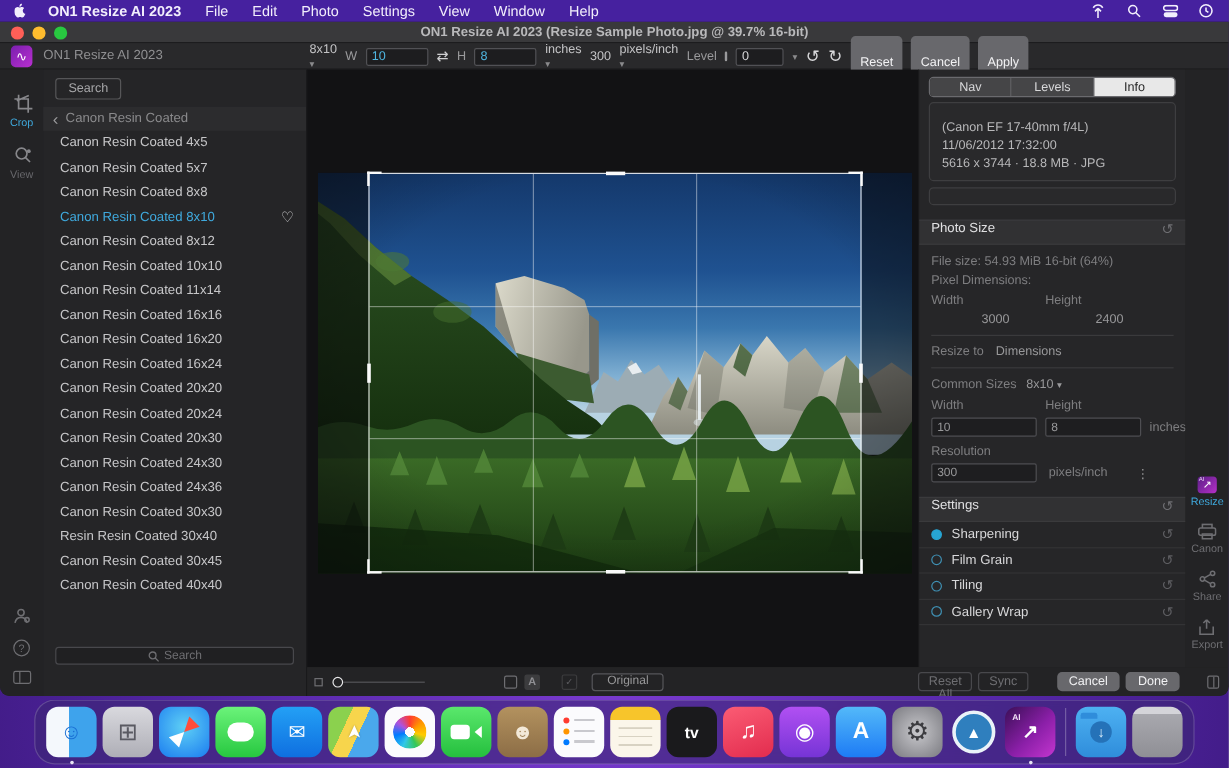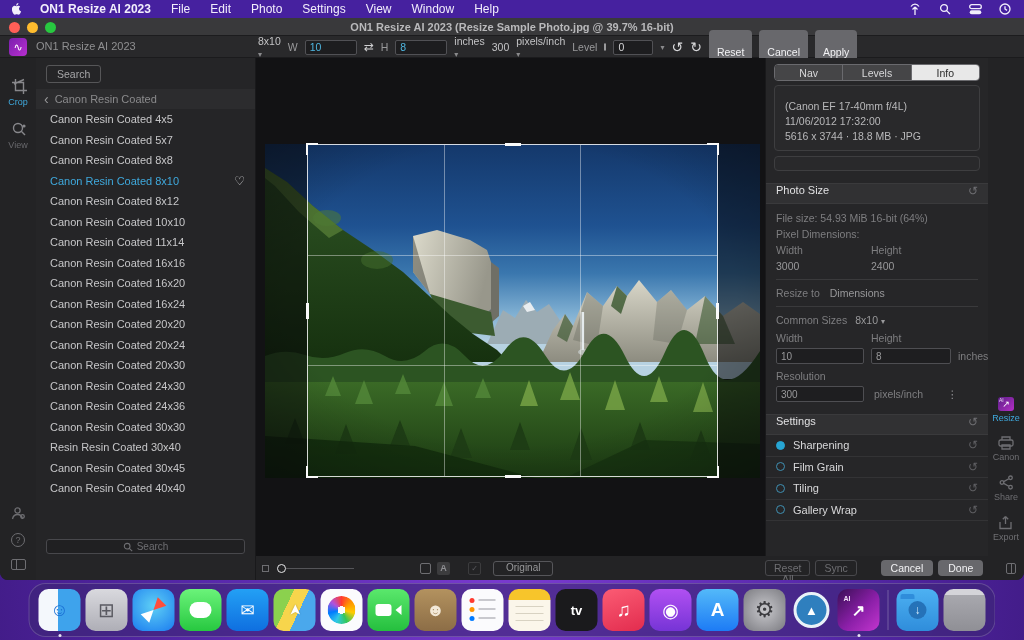--- a/index.html
+++ b/index.html
@@ -100,21 +100,21 @@
   .tab { flex:1; display:flex; align-items:center; justify-content:center; font-size:10.5px; color:#d8d8da; background:#454547; border-right:1px solid #6a6a6e; }
   .tab:last-child { border-right:none; }
   .tab.active { background:#e8e8e8; color:#2a2a2a; }
   .info-box { margin:4px 8px 0; height:66px; border:1px solid #3e3e40; border-radius:4px; background:#29292b; padding:13px 0 0 10px; color:#b8b8ba; line-height:1.45; }
   .empty-box { margin:5px 8px 0; height:15px; border:1px solid #3e3e40; border-radius:4px; background:#29292b; }
   .sec-hdr { margin-top:12px; height:21px; background:#313133; border-top:1px solid #3a3a3c; border-bottom:1px solid #3a3a3c; display:flex; align-items:flex-start; padding:0 10px; color:#e0e0e2; font-size:11px; }
   .sec-hdr .reset-ic { margin-left:auto; color:#6e6e72; font-size:12px; }
   .ps-body { padding:8px 10px 0; color:#7e7e80; }
   .ps-body .row { display:flex; margin-bottom:4px; }
   .ps-body .c1 { width:95px; } 
-  .ps-val { color:#98989a; }
+  .ps-val { color:#98989a;justify-content:center; }
   .ps-div { border:none; border-top:1px solid #3a3a3c; margin:7px 0; }
   .ps-input { height:16px; background:#1e1e20; border:1px solid #4e4e52; border-radius:2px; color:#98989a; font-size:10px; padding:0 4px; }
   .w88{width:88px;} .w80{width:80px;}
   .caret { color:#9a9a9c; font-size:8px; }
   .settings-row { height:21.5px; display:flex; align-items:center; padding:0 10px; border-bottom:1px solid #333335; color:#d8d8da; font-size:11px; gap:8px; }
   .tgl { width:9px; height:9px; border-radius:50%; border:1.5px solid #3f8fb2; }
   .tgl.on { background:#27a5d3; border-color:#27a5d3; }
   .settings-row .reset-ic { margin-left:auto; color:#5e5e62; font-size:12px; }
 
   

